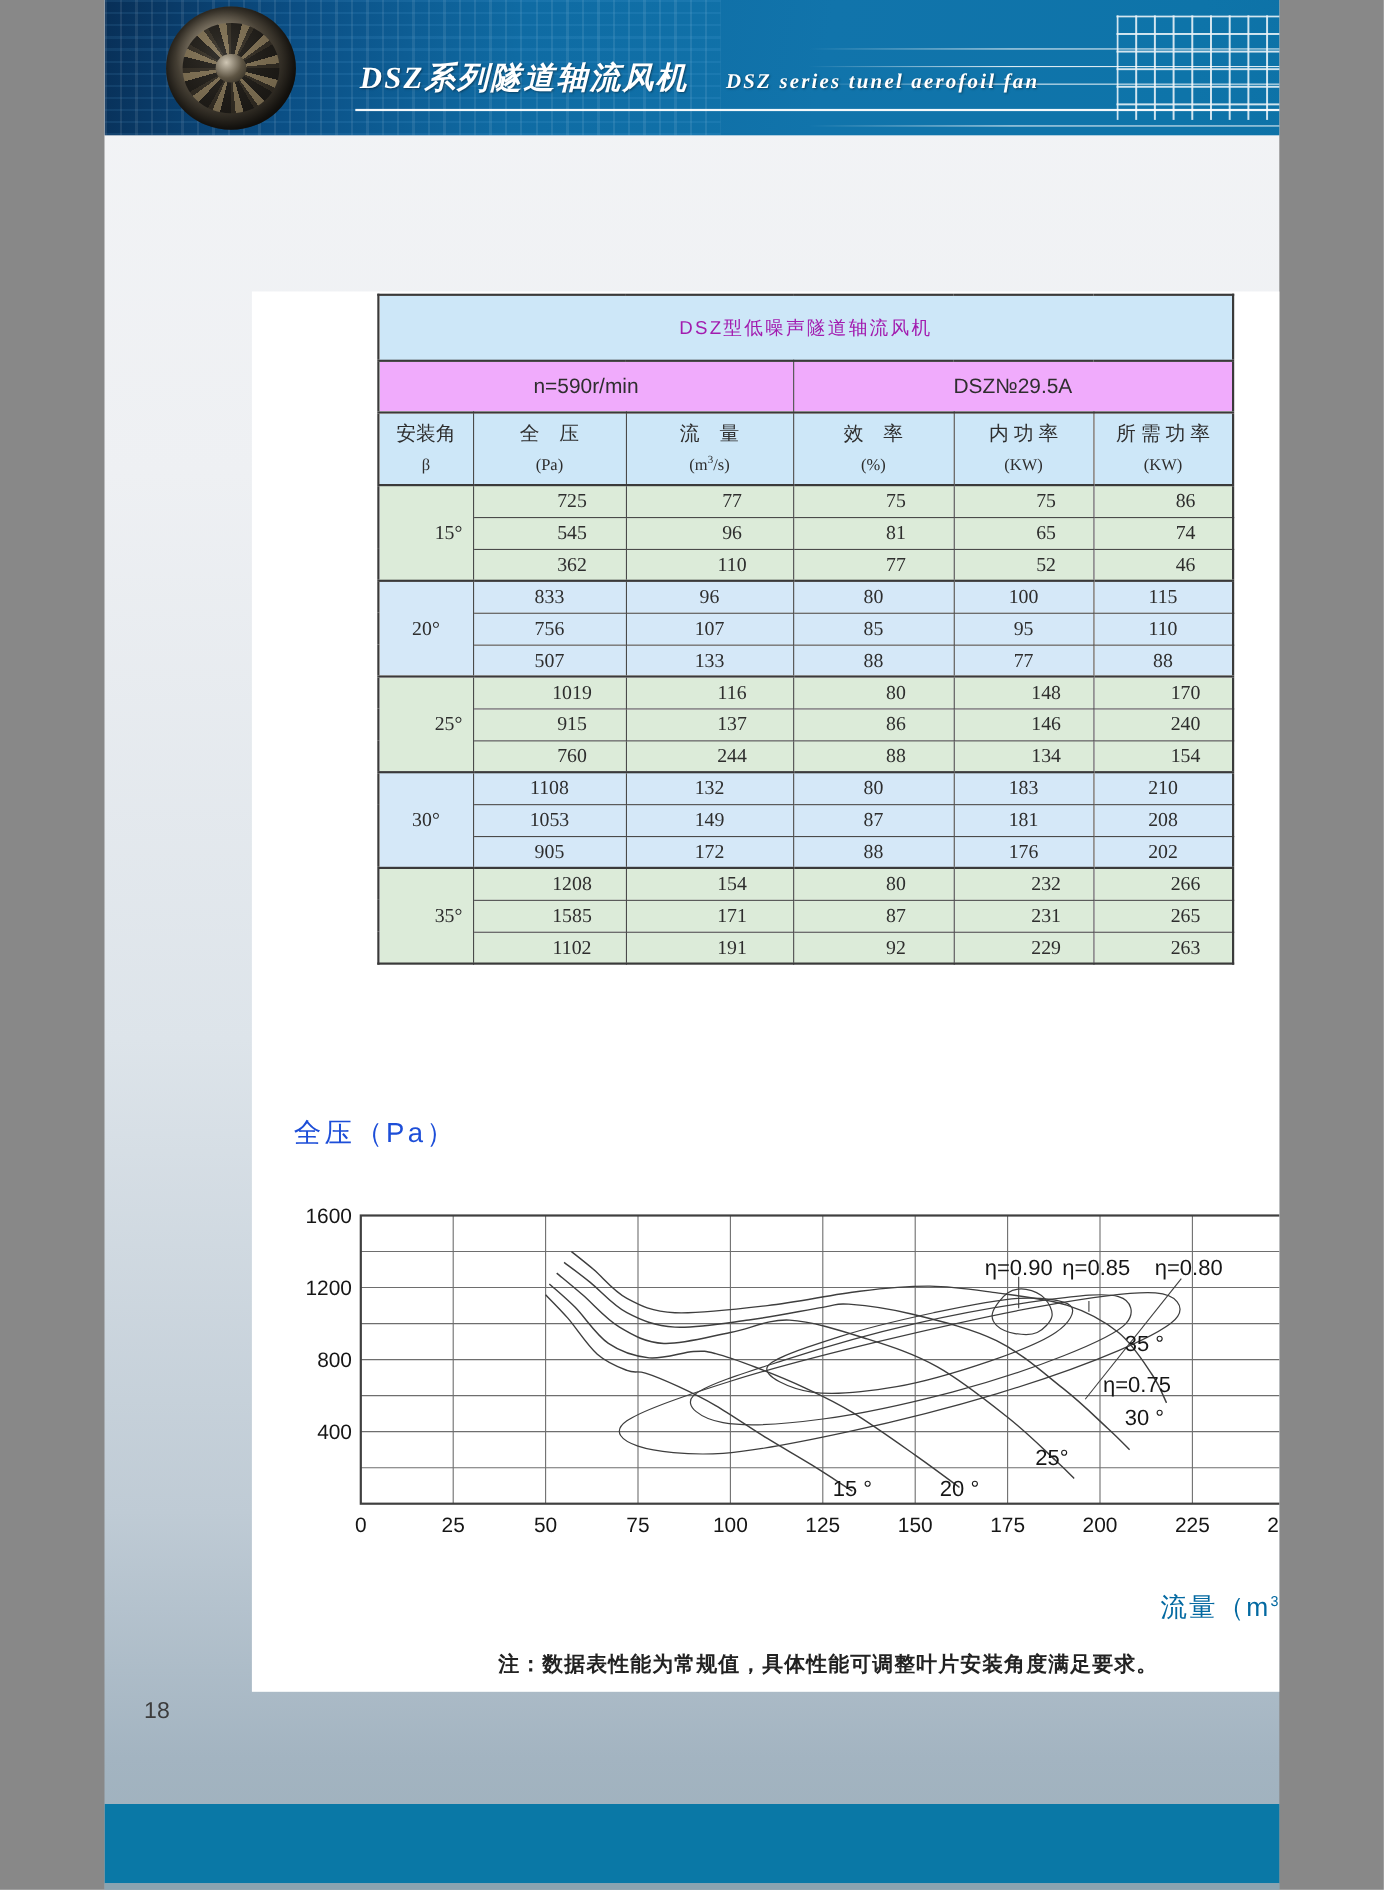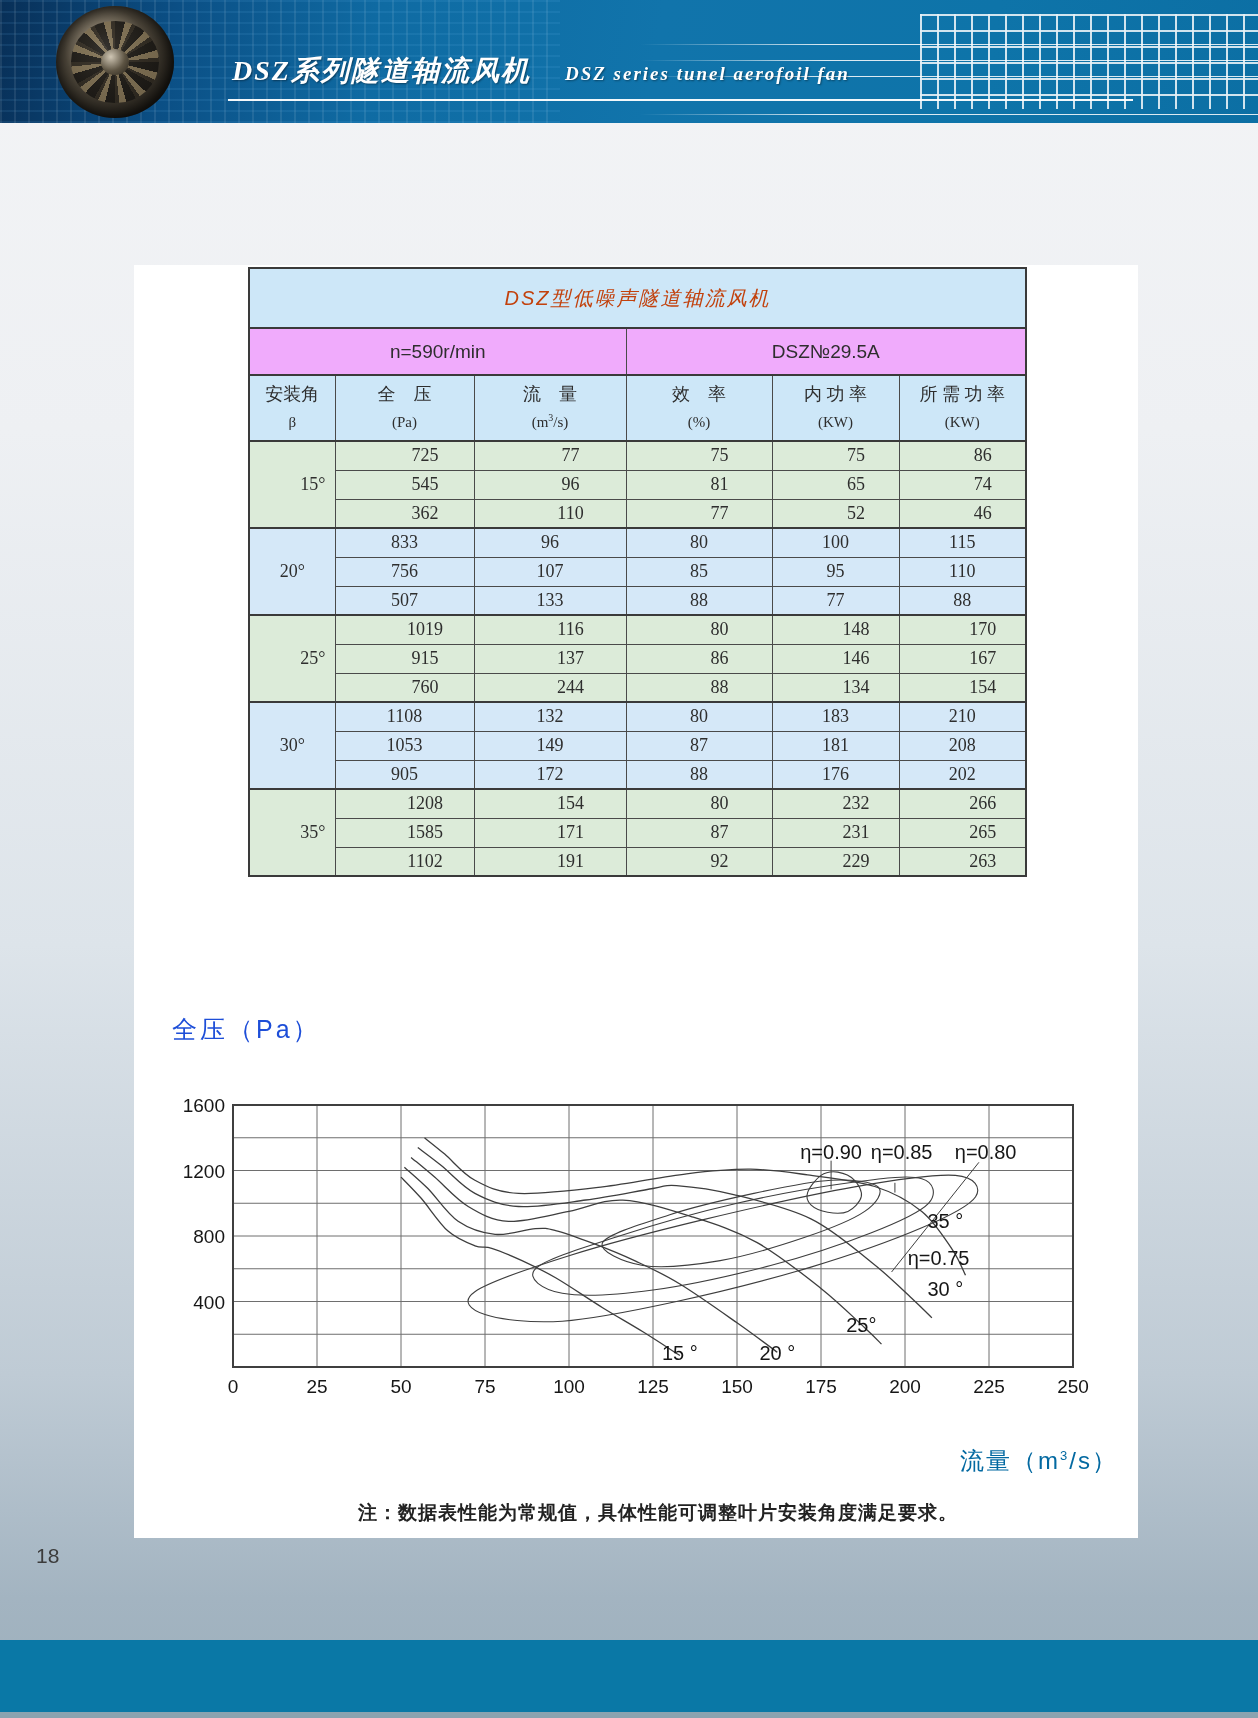--- a/index.html
+++ b/index.html
@@ -1,17 +1,17 @@
 <!DOCTYPE html>
 <html><head>
 <meta charset="utf-8">
 <style>
   html,body{margin:0;padding:0;}
   body{font-family:"Liberation Sans","DejaVu Sans",sans-serif;background:#888;}
-  .page{position:relative;width:1258px;height:1718px;margin:0 auto;overflow:hidden;
+  .page{position:relative;width:1068px;height:1718px;margin:0 auto;overflow:hidden;
         background:linear-gradient(to bottom,#f3f4f6 0%,#eef0f3 25%,#dde4ea 55%,#bfcbd5 80%,#a3b4c1 93%,#9cafbb 100%);}
   
   .banner{position:absolute;left:0;top:0;width:1258px;height:123px;
           background:linear-gradient(100deg,#082f57 0%,#0b4f85 14%,#0f6ba3 30%,#1174ab 52%,#0e74a9 78%,#0c6fa4 100%);}
   .banner-circuit{position:absolute;left:0;top:0;width:560px;height:123px;opacity:.35;
           background:
             repeating-linear-gradient(90deg,rgba(255,255,255,.25) 0 2px,transparent 2px 14px),
             repeating-linear-gradient(0deg,rgba(120,200,255,.28) 0 2px,transparent 2px 11px);}
   .fan-glow{position:absolute;left:40px;top:-4px;width:150px;height:132px;border-radius:50%;
             background:radial-gradient(closest-side,rgba(255,255,255,.85),rgba(255,255,255,0) 72%);}
@@ -35,22 +35,22 @@
                     font-size:19px;margin-left:34px;letter-spacing:2px;text-shadow:1px 1px 2px rgba(0,0,0,.4);}
   .banner-underline{position:absolute;left:228px;top:99px;width:905px;height:2px;background:rgba(255,255,255,.95);}
   
   .content-panel{position:absolute;left:134px;top:265px;width:1004px;height:1273px;background:#ffffff;}
   
   table.perf{position:absolute;left:114px;top:2px;border-collapse:collapse;table-layout:fixed;
              width:777px;font-family:"Liberation Serif","DejaVu Serif",serif;color:#2e2e2e;
              border:2px solid #3a3a3a;}
   table.perf td,table.perf th{border:1px solid #4a4a4a;text-align:center;vertical-align:middle;
              font-weight:normal;padding:0;overflow:hidden;}
-  .t-title{height:58px;background:#cde7f8;font-size:20px;letter-spacing:2px;
-           font-family:"Liberation Sans","DejaVu Sans",sans-serif;color:#c2410c;border-bottom:2px solid #3a3a3a !important;font-style:italic;}
+  .t-title{height:58px;background:#cde7f8;font-size:17px;letter-spacing:2px;
+           font-family:"Liberation Sans","DejaVu Sans",sans-serif;color:#a21caf;border-bottom:2px solid #3a3a3a !important;}
   .t-sub{height:47px;background:#f0abfc;font-size:19px;
          font-family:"Liberation Sans","DejaVu Sans",sans-serif;border-bottom:2px solid #3a3a3a !important;}
   .t-head th{height:64px;background:#cde7f8;font-size:18px;line-height:1.5;}
   .t-head .u{font-size:15px;}
   .t-head sup{font-size:10px;}
   tr.data-row{height:29px;font-size:18px;}
   tr.green td{background:#dcebd9;padding-left:41px;}
   tr.blue td{background:#d5e8f8;}
   tr.group-start td{border-top:2px solid #3a3a3a;}
   td.angle{font-size:18px;}
@@ -165,21 +165,21 @@
             <td>116</td>
             <td>80</td>
             <td>148</td>
             <td>170</td>
           </tr>
           <tr class="data-row green">
             <td>915</td>
             <td>137</td>
             <td>86</td>
             <td>146</td>
-            <td>167</td>
+            <td>240</td>
           </tr>
           <tr class="data-row green">
             <td>760</td>
             <td>244</td>
             <td>88</td>
             <td>134</td>
             <td>154</td>
           </tr>
           <tr class="data-row blue group-start">
             <td rowspan="3" class="angle">30°</td>

